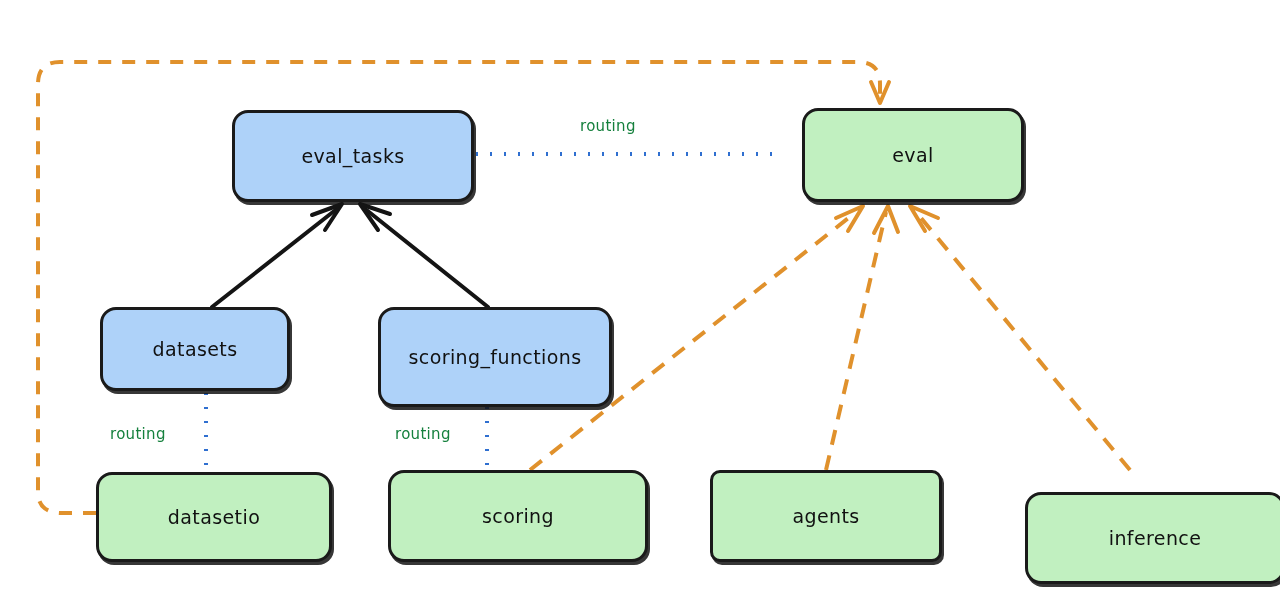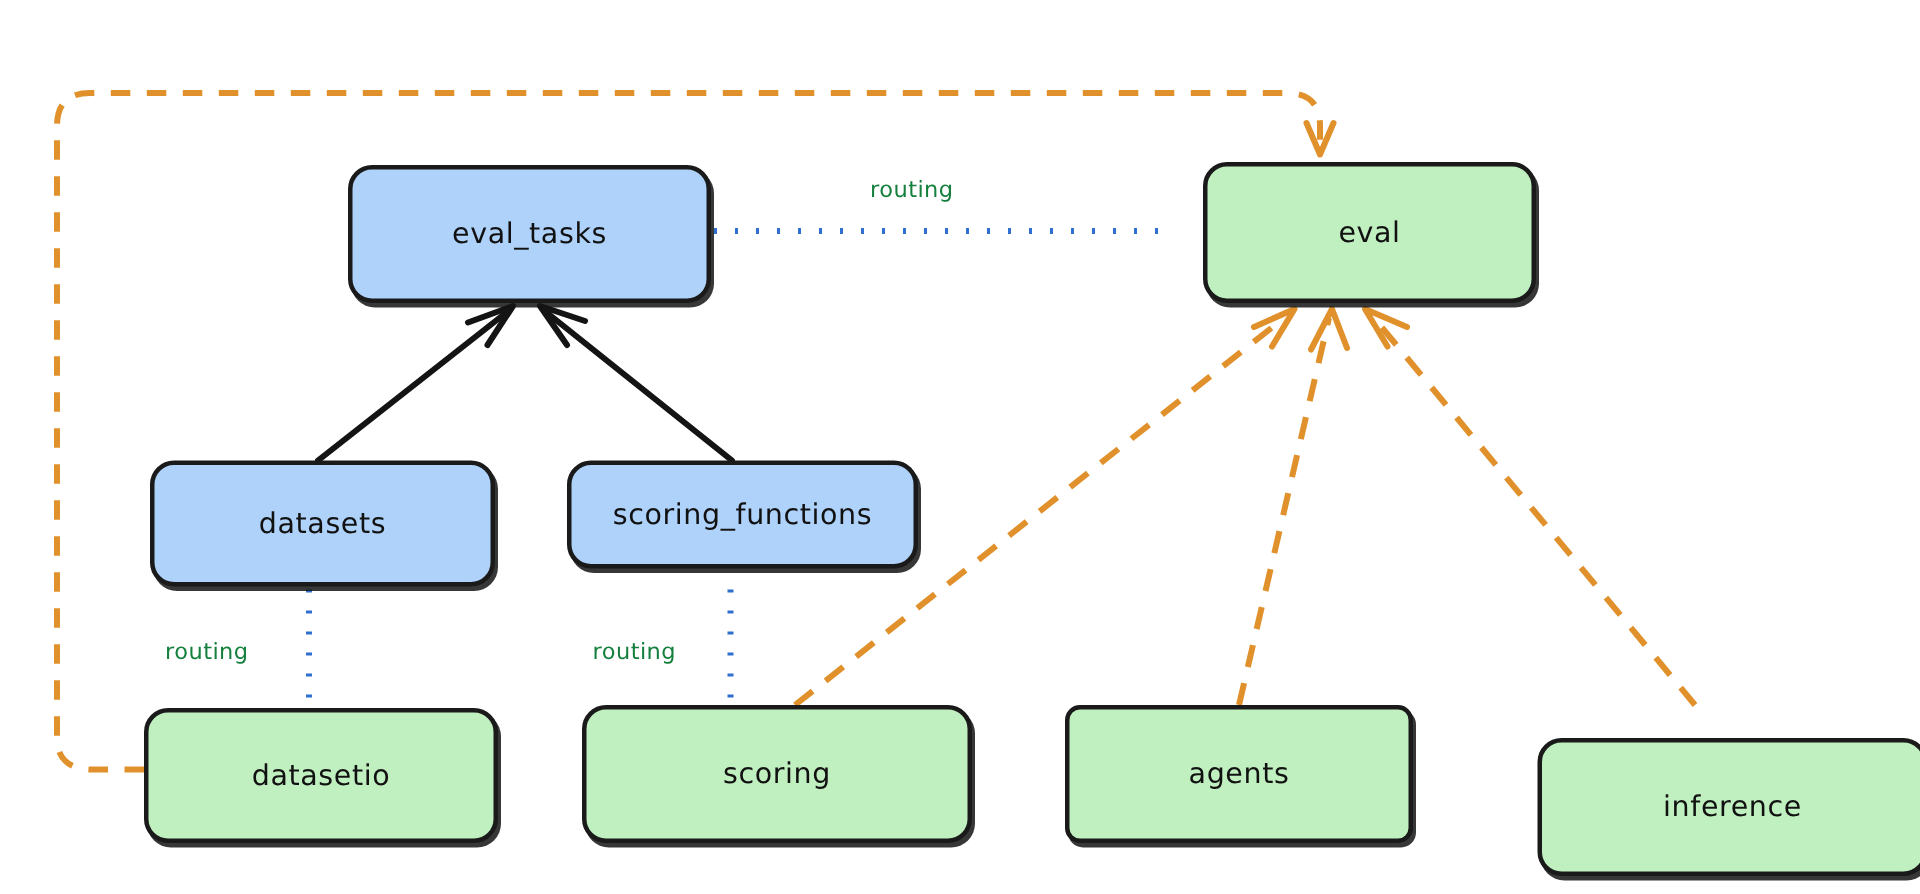--- a/index.html
+++ b/index.html
@@ -92,25 +92,25 @@
   </svg>
 
   <div class="node blue" style="left:232px; top:110px; width:242px; height:92px;">
     <span class="label">eval_tasks</span>
   </div>
 
   <div class="node green" style="left:786px; top:108px; width:222px; height:94px;margin-left:16px;">
     <span class="label">eval</span>
   </div>
 
-  <div class="node blue" style="left:100px; top:307px; width:230px; height:84px;">
+  <div class="node blue" style="left:100px; top:307px; width:190px; height:84px;">
     <span class="label">datasets</span>
   </div>
 
-  <div class="node blue" style="left:378px; top:307px; width:234px; height:72px;">
+  <div class="node blue" style="left:378px; top:307px; width:234px; height:100px;">
     <span class="label">scoring_functions</span>
   </div>
 
   <div class="node green" style="left:96px; top:472px; width:236px; height:90px;">
     <span class="label">datasetio</span>
   </div>
 
   <div class="node green" style="left:388px; top:470px; width:260px; height:92px;">
     <span class="label">scoring</span>
   </div>

